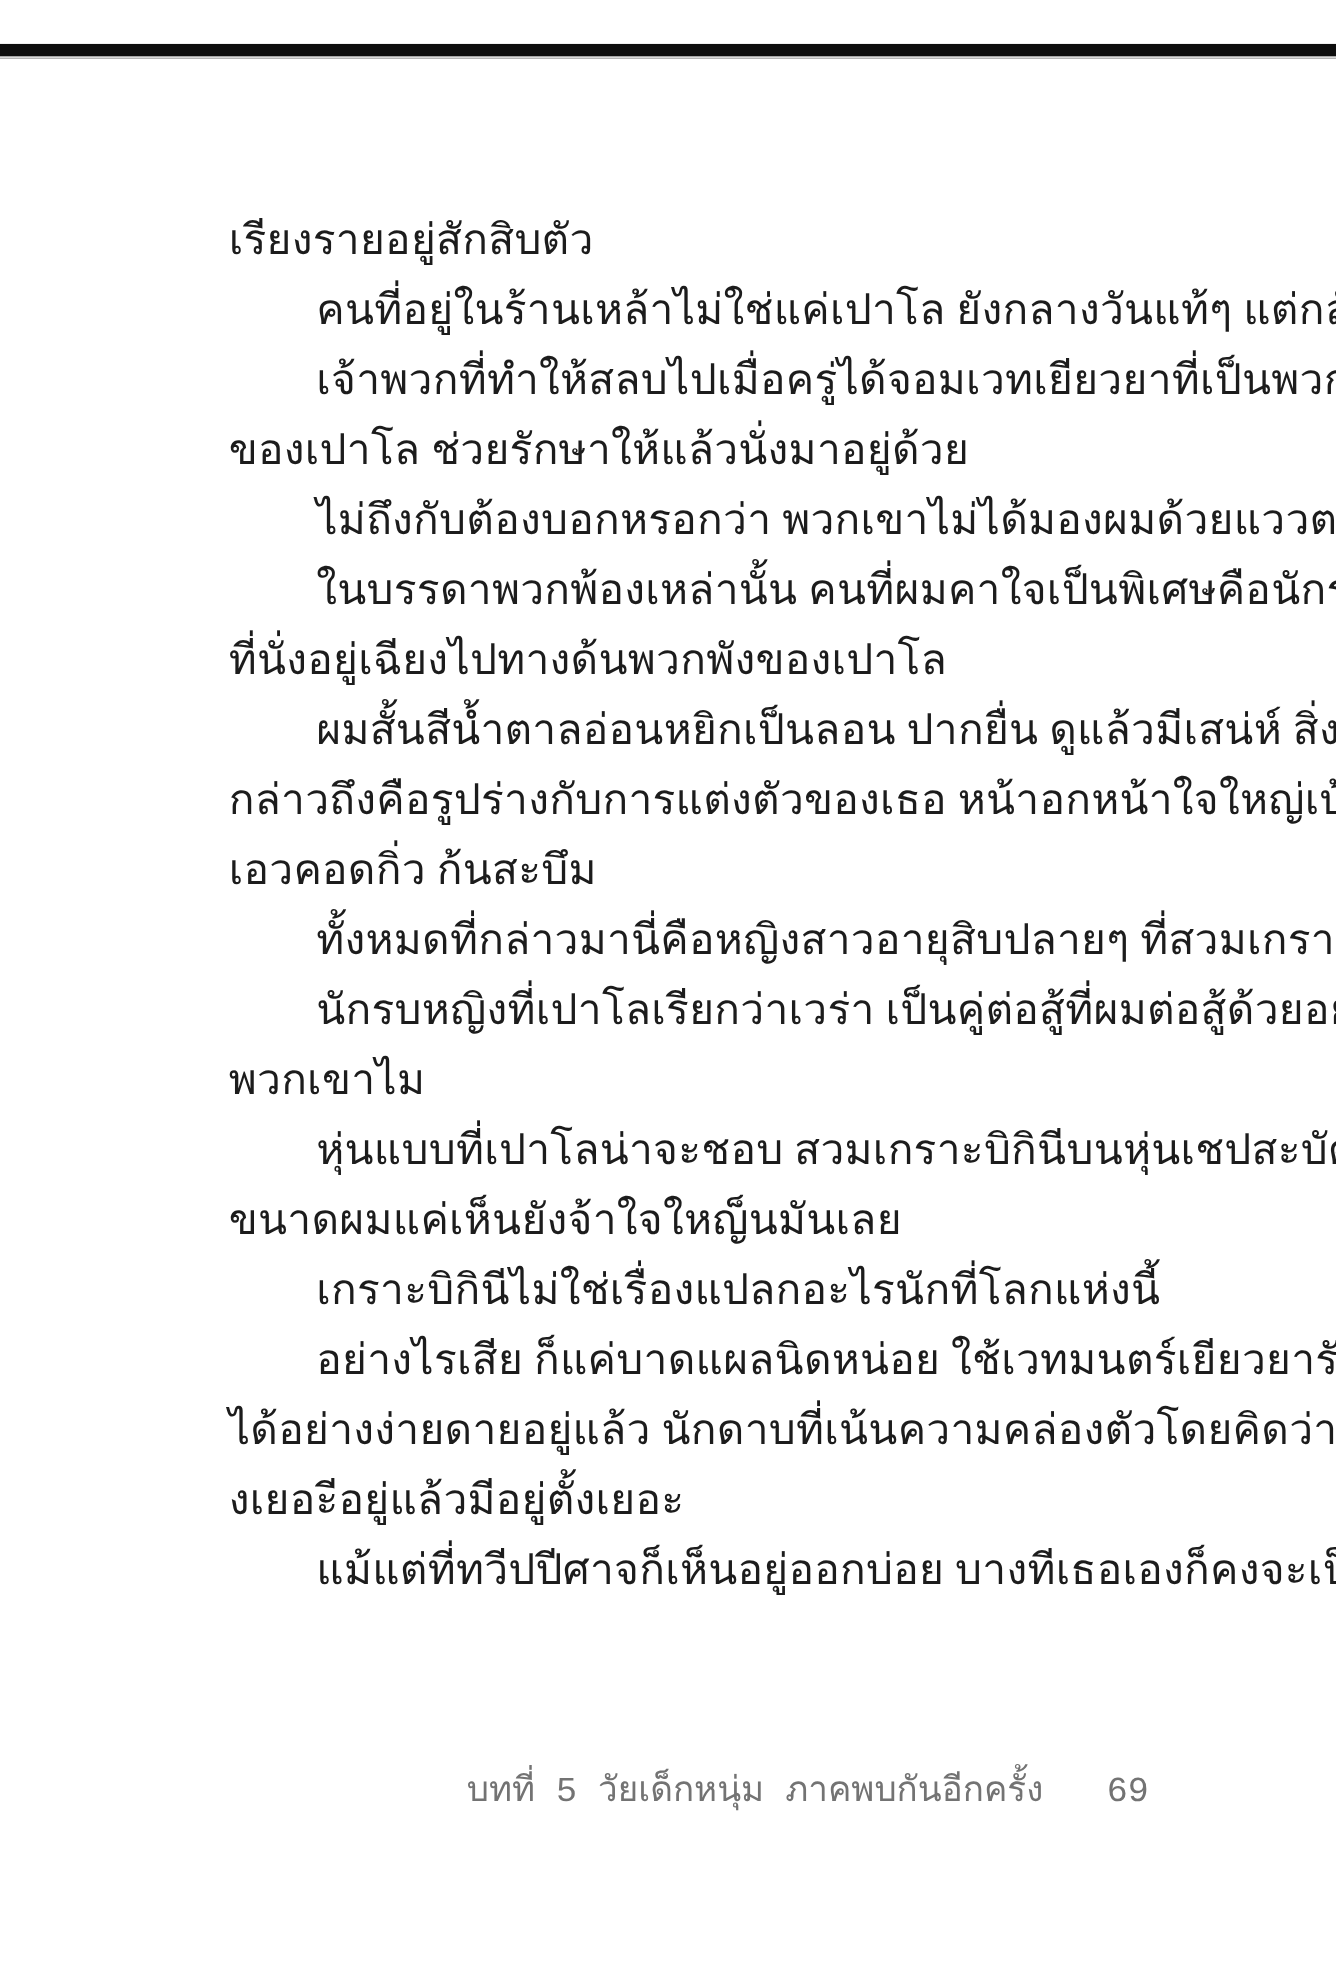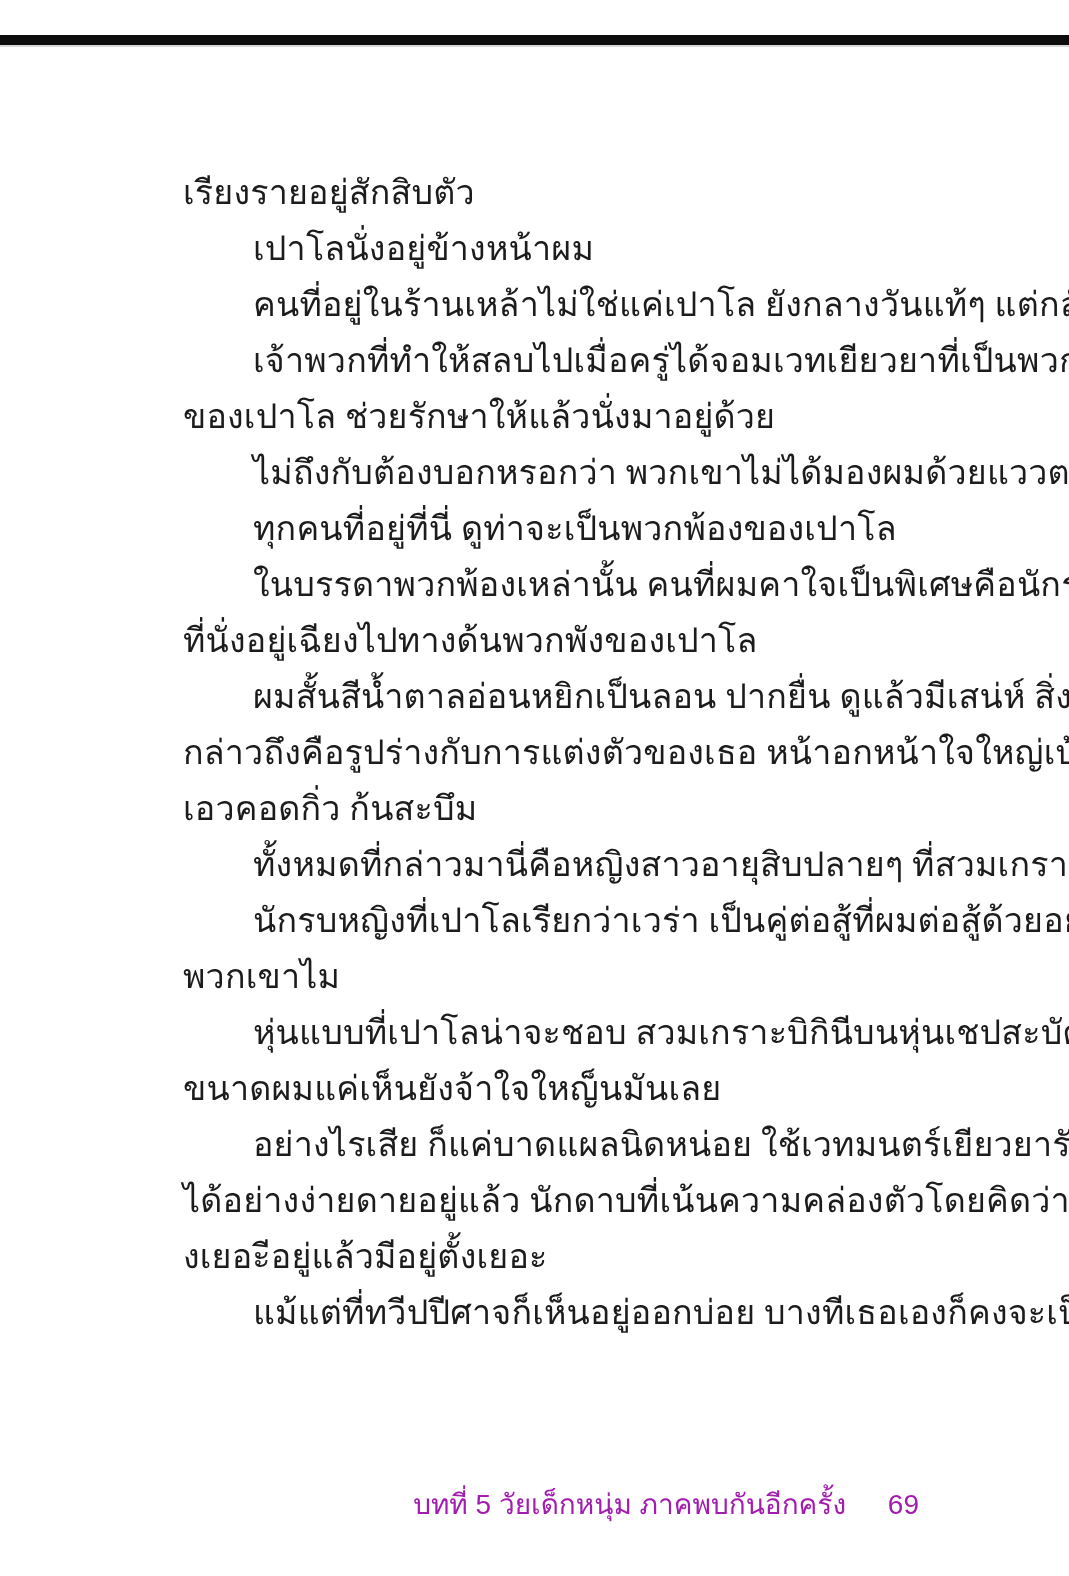--- a/index.html
+++ b/index.html
@@ -43,58 +43,57 @@
   }
   .line {
     white-space: nowrap;
     height: 56px;
   }
   .line.indent {
     padding-left: 70px;
   }
   .footer {
     position: absolute;
-    top: 1450px;
+    top: 1380px;
     left: 0;
     right: 150px;
     text-align: right;
     font-size: 28px;
     line-height: 40px;
-    color: #a21caf;
-    font-family: Liberation Sans, sans-serif;
+    color: #737373;
+    font-family: Liberation Mono, monospace;
   }
   .footer .pagenum {
     display: inline-block;
     margin-left: 34px;
   }
 </style>
 </head>
 <body>
 
 <div class="page">
   <div class="scan-bar top"></div>
 
   <main class="content" id="text-block">
       <div class="line">เรียงรายอยู่สักสิบตัว</div>
-      <div class="line indent">เปาโลนั่งอยู่ข้างหน้าผม</div>
       <div class="line indent">คนที่อยู่ในร้านเหล้าไม่ใช่แค่เปาโล ยังกลางวันแท้ๆ แต่กลับมี</div>
       <div class="line indent">เจ้าพวกที่ทำให้สลบไปเมื่อครู่ได้จอมเวทเยียวยาที่เป็นพวกพ้อง</div>
       <div class="line">ของเปาโล ช่วยรักษาให้แล้วนั่งมาอยู่ด้วย</div>
       <div class="line indent">ไม่ถึงกับต้องบอกหรอกว่า พวกเขาไม่ได้มองผมด้วยแววตาที่ดีนัก</div>
-      <div class="line indent">ทุกคนที่อยู่ที่นี่ ดูท่าจะเป็นพวกพ้องของเปาโล</div>
       <div class="line indent">ในบรรดาพวกพ้องเหล่านั้น คนที่ผมคาใจเป็นพิเศษคือนักรบหญิง</div>
       <div class="line">ที่นั่งอยู่เฉียงไปทางด้นพวกพังของเปาโล</div>
       <div class="line indent">ผมสั้นสีน้ำตาลอ่อนหยิกเป็นลอน ปากยื่น ดูแล้วมีเสน่ห์ สิ่งที่ควร</div>
       <div class="line">กล่าวถึงคือรูปร่างกับการแต่งตัวของเธอ หน้าอกหน้าใจใหญ่เบ้อเริ่มเทิ่ม</div>
       <div class="line">เอวคอดกิ่ว ก้นสะบึม</div>
       <div class="line indent">ทั้งหมดที่กล่าวมานี่คือหญิงสาวอายุสิบปลายๆ ที่สวมเกราะบิกินี</div>
       <div class="line indent">นักรบหญิงที่เปาโลเรียกว่าเวร่า เป็นคู่ต่อสู้ที่ผมต่อสู้ด้วยอย่าง</div>
       <div class="line">พวกเขาไม</div>
       <div class="line indent">หุ่นแบบที่เปาโลน่าจะชอบ สวมเกราะบิกินีบนหุ่นเชปสะบัดช่อ</div>
       <div class="line">ขนาดผมแค่เห็นยังจ้าใจใหญ็นมันเลย</div>
+      <div class="line indent">เกราะบิกินีไม่ใช่เรื่องแปลกอะไรนักที่โลกแห่งนี้</div>
       <div class="line indent">อย่างไรเสีย ก็แค่บาดแผลนิดหน่อย ใช้เวทมนตร์เยียวยารักษา</div>
       <div class="line">ได้อย่างง่ายดายอยู่แล้ว นักดาบที่เน้นความคล่องตัวโดยคิดว่าจะได้รับ</div>
       <div class="line">งเยอะีอยู่แล้วมีอยู่ตั้งเยอะ</div>
       <div class="line indent">แม้แต่ที่ทวีปปีศาจก็เห็นอยู่ออกบ่อย บางทีเธอเองก็คงจะเป็น</div>
     </main>
 
   <footer class="footer">
     <span class="chapter">บทที่ 5 วัยเด็กหนุ่ม ภาคพบกันอีกครั้ง</span>
     <span class="pagenum">69</span>
   </footer>

